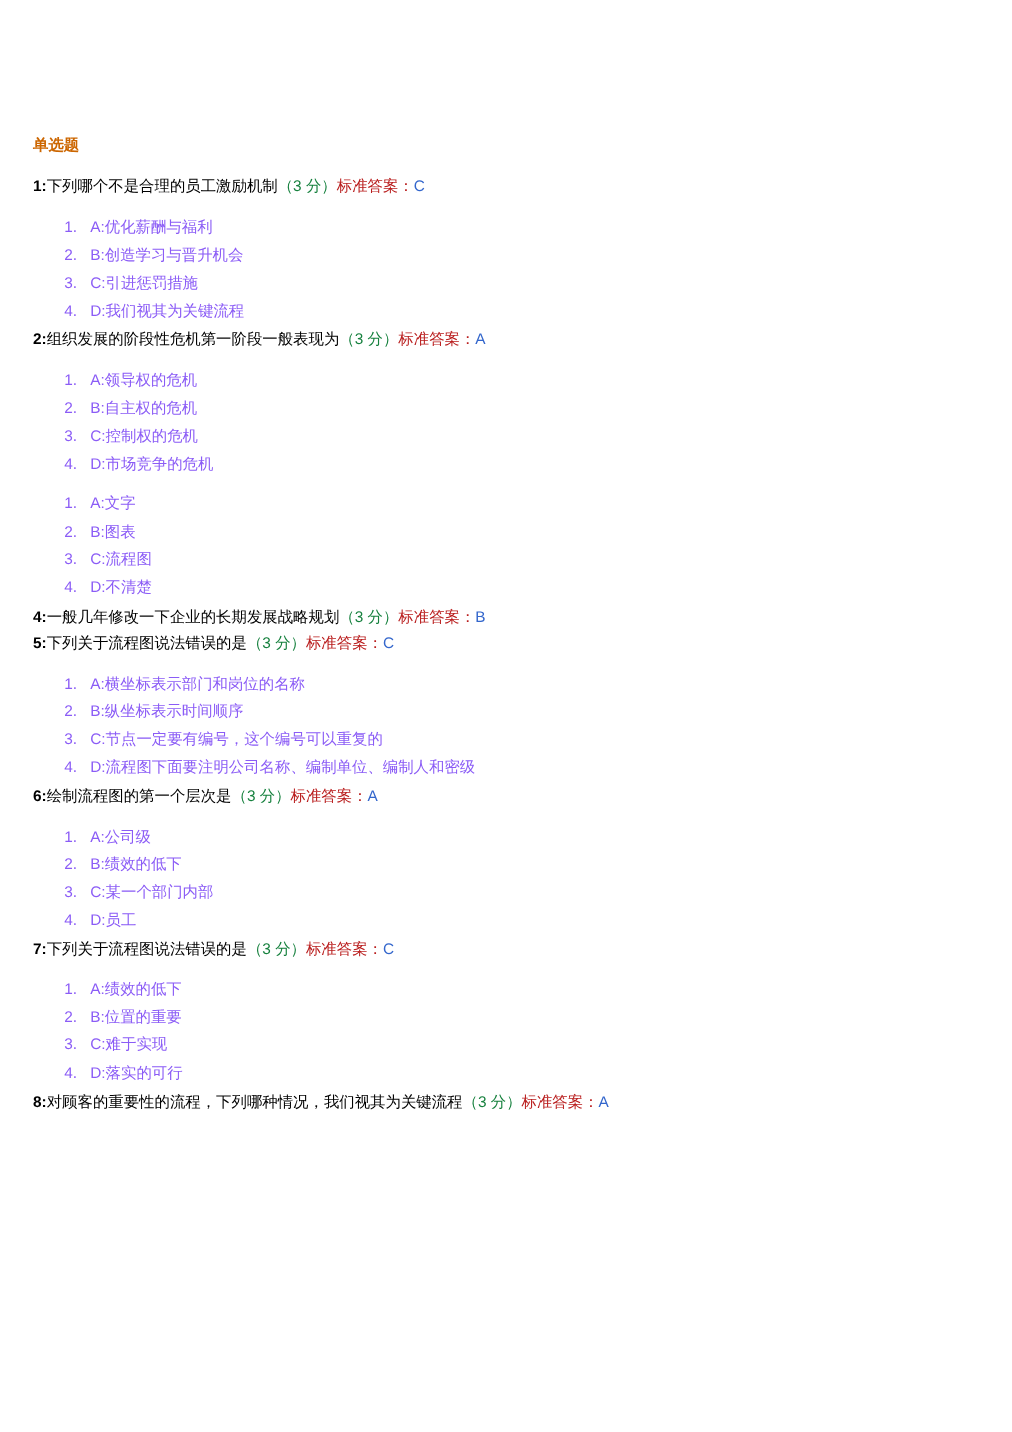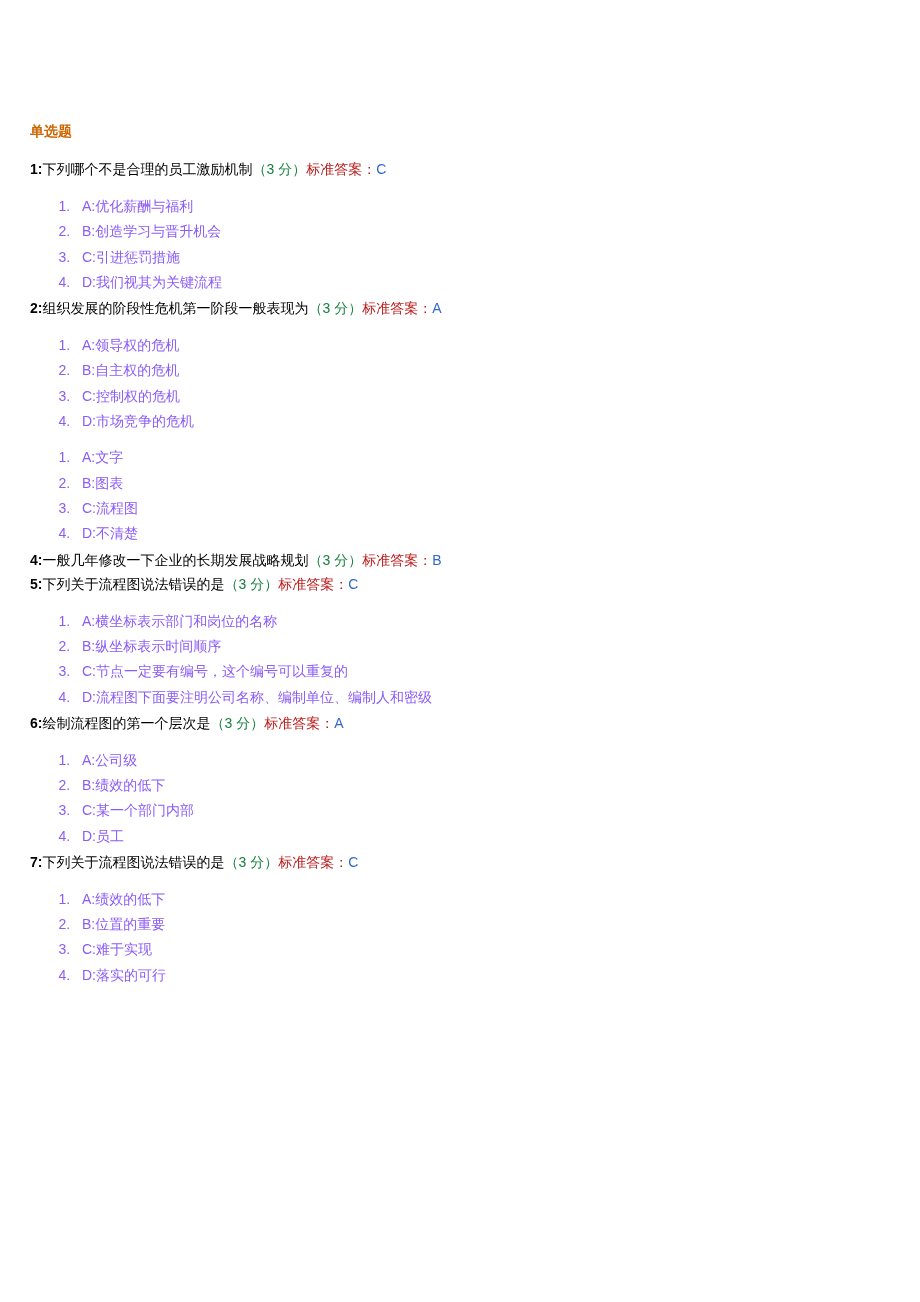--- a/index.html
+++ b/index.html
@@ -89,13 +89,14 @@
       <li>C:某一个部门内部</li>
       <li>D:员工</li>
     </ol>
     <div class="question-stem"><span class="q-num">7:</span><span class="q-text">下列关于流程图说法错误的是</span><span class="points">（3 分）</span><span class="ans-label">标准答案：</span><span class="ans-value">C</span></div>
     <ol class="choices">
       <li>A:绩效的低下</li>
       <li>B:位置的重要</li>
       <li>C:难于实现</li>
       <li>D:落实的可行</li>
     </ol>
+    <div class="question-stem"><span class="q-num">8:</span><span class="q-text">对顾客的重要性的流程，下列哪种情况，我们视其为关键流程</span><span class="points">（3 分）</span><span class="ans-label">标准答案：</span><span class="ans-value">A</span></div>
   </div>
 
 </body></html>

